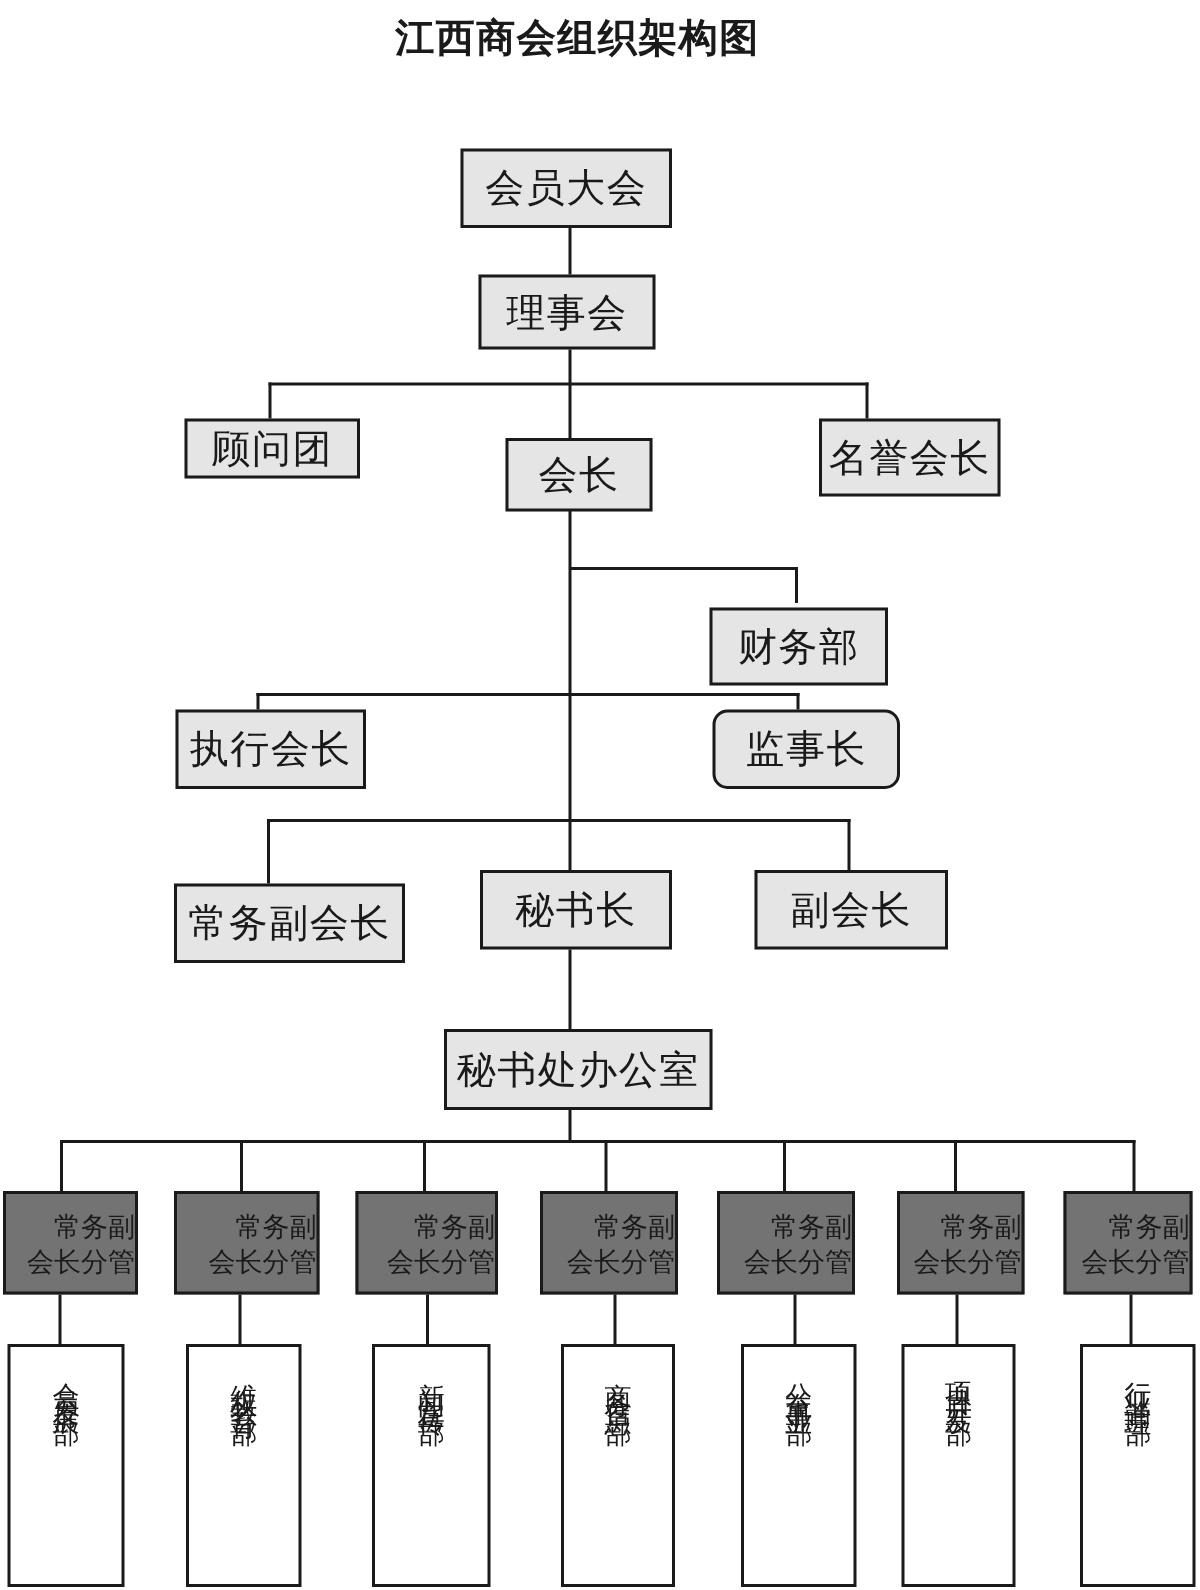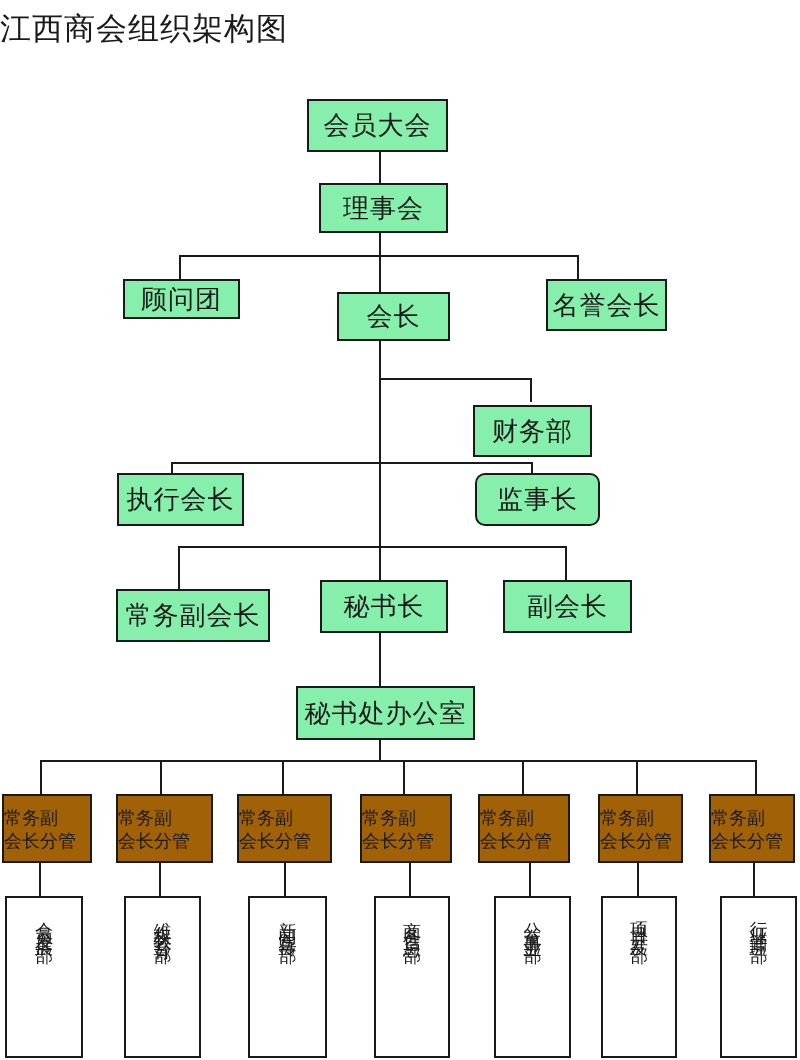--- a/index.html
+++ b/index.html
@@ -7,42 +7,43 @@
     width:800px;height:1060px;
     background:#ffffff;
     position:relative;
     overflow:hidden;
     font-family:"Liberation Serif","DejaVu Serif",serif;
     color:#1a1a1a;
   }
   .title{
     position:absolute;
     top:8px;left:0;width:770px;
-    font-size:31px;
-    font-weight:normal;
+    text-align:center;
+    font-size:26px;
+    font-weight:bold;
     letter-spacing:1px;
   }
   .node{
     position:absolute;
     border:2px solid #1a1a1a;
-    background:#86efac;
+    background:#e5e5e5;
     box-sizing:border-box;
     display:flex;
     align-items:center;
     justify-content:center;
     font-size:26px;
     letter-spacing:1px;
     white-space:nowrap;
   }
   .supervisor{
     position:absolute;
     border:2px solid #1a1a1a;
-    background:#a16207;
+    background:#737373;
     box-sizing:border-box;
-    text-align:left;
+    text-align:right;
     font-size:18px;
     line-height:23px;
     padding-top:11px;
   }
   .supervisor span{display:block;}
   .dept{
     position:absolute;
     border:2px solid #1a1a1a;
     background:#ffffff;
     box-sizing:border-box;
@@ -64,23 +65,23 @@
   }
   .vline{width:2px;}
   .hline{height:2px;}
 </style>
 </head>
 <body>
 
 <div class="title">江西商会组织架构图</div>
 
 <div class="node" style="left:307px;top:99px;width:141px;height:53px;">会员大会</div>
-<div class="node" style="left:319px;top:183px;width:129px;height:50px;">理事会</div>
+<div class="node" style="left:319px;top:183px;width:118px;height:50px;">理事会</div>
 <div class="node" style="left:123px;top:279px;width:117px;height:40px;">顾问团</div>
-<div class="node" style="left:337px;top:292px;width:113px;height:49px;">会长</div>
+<div class="node" style="left:337px;top:292px;width:98px;height:49px;">会长</div>
 <div class="node" style="left:509px;top:279px;width:121px;height:52px;margin-left:37px;">名誉会长</div>
 <div class="node" style="left:473px;top:405px;width:119px;height:52px;">财务部</div>
 <div class="node" style="left:117px;top:473px;width:127px;height:53px;">执行会长</div>
 <div class="node" style="left:475px;top:473px;width:125px;height:53px;border-radius:10px;">监事长</div>
 <div class="node" style="left:116px;top:589px;width:154px;height:53px;">常务副会长</div>
 <div class="node" style="left:320px;top:580px;width:128px;height:53px;">秘书长</div>
 <div class="node" style="left:503px;top:580px;width:129px;height:53px;">副会长</div>
 <div class="node" style="left:296px;top:686px;width:179px;height:54px;">秘书处办公室</div>
 
 <div class="vline" style="left:379px;top:152px;height:31px;"></div>

